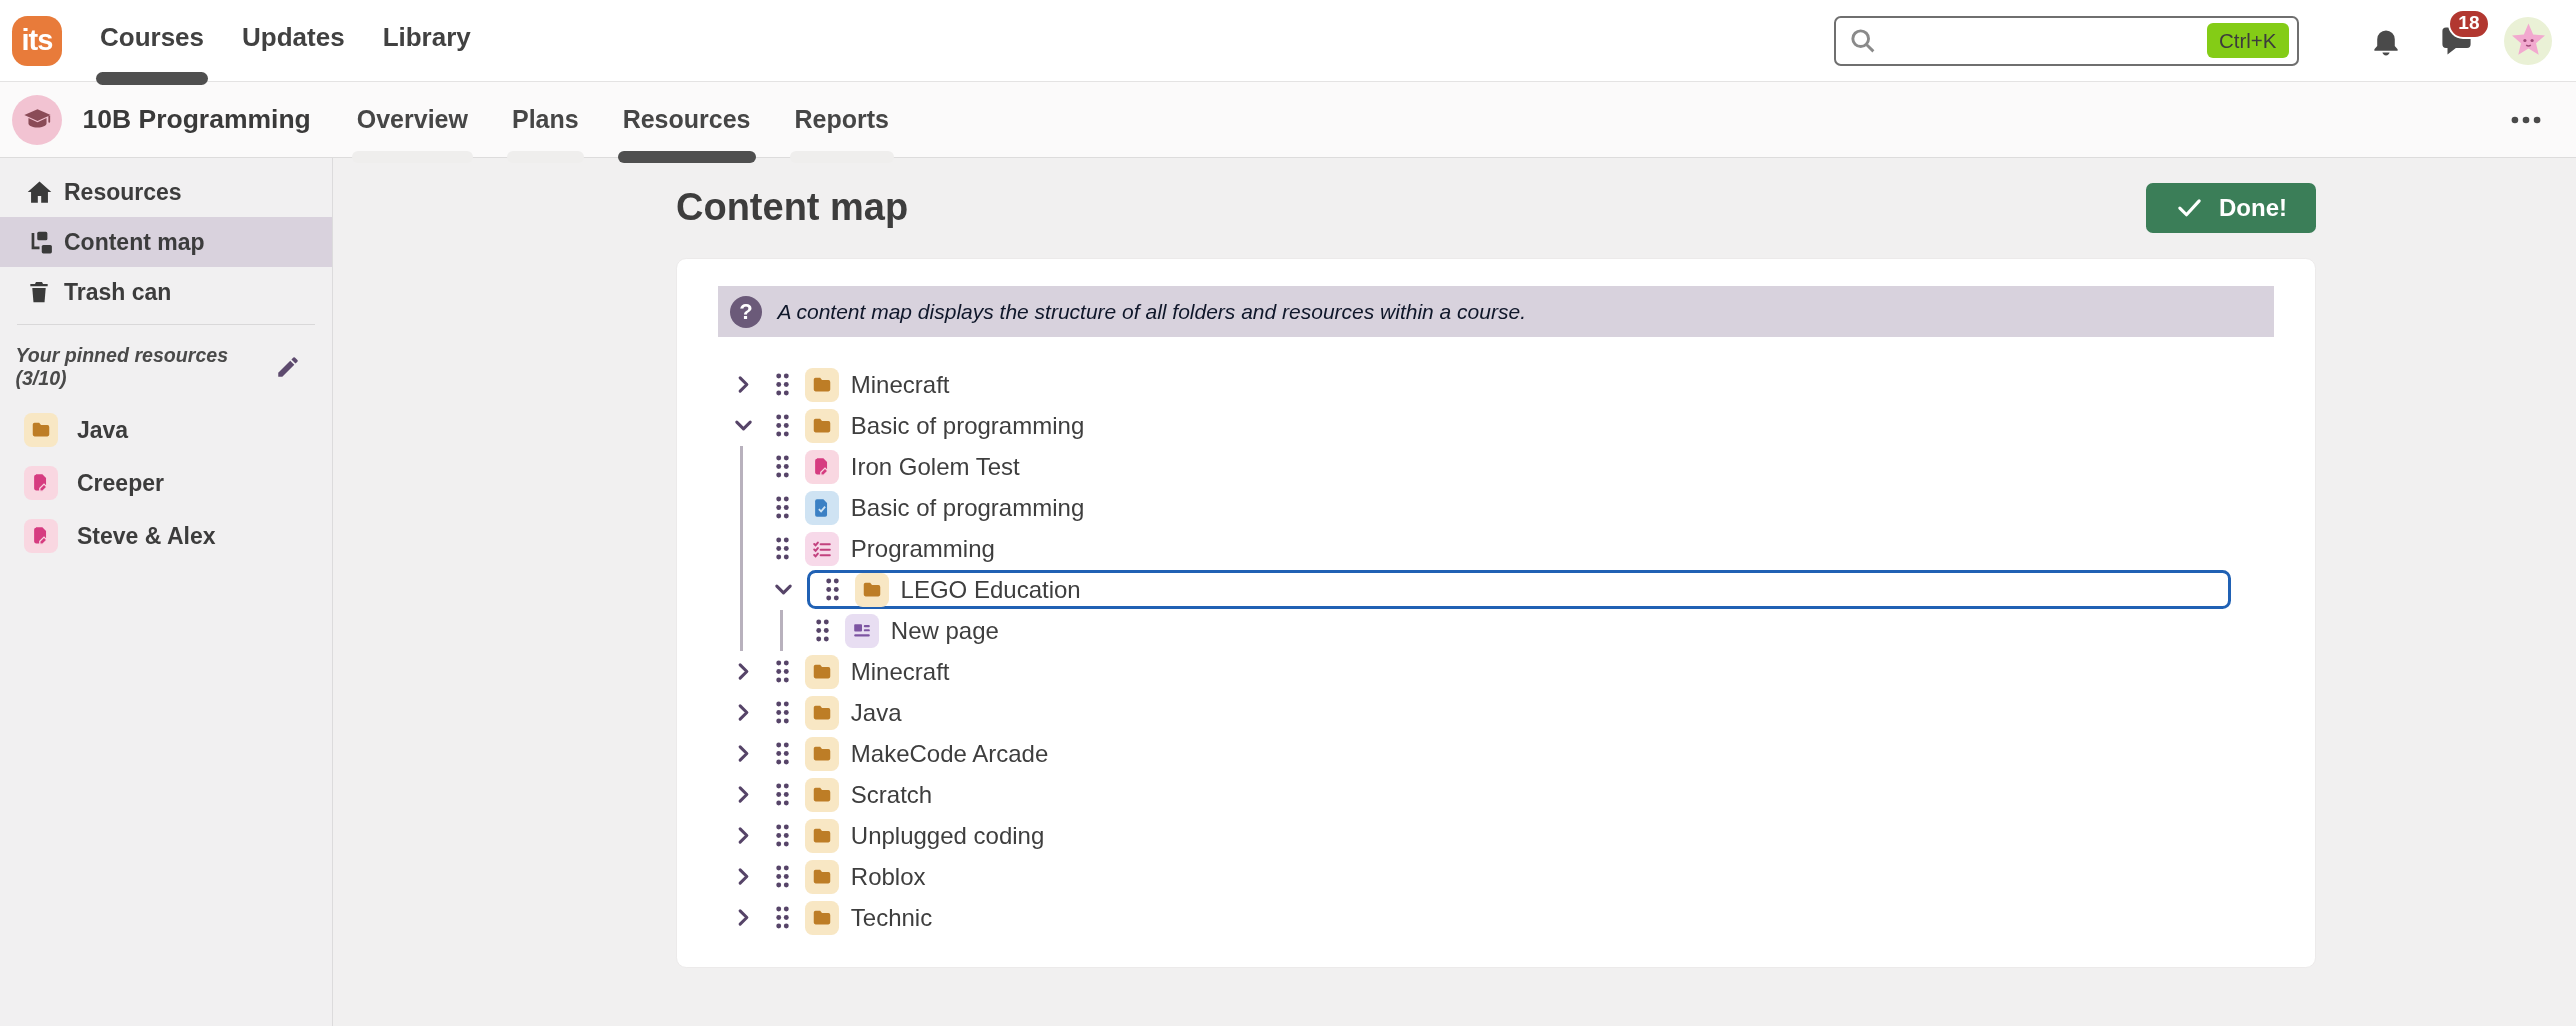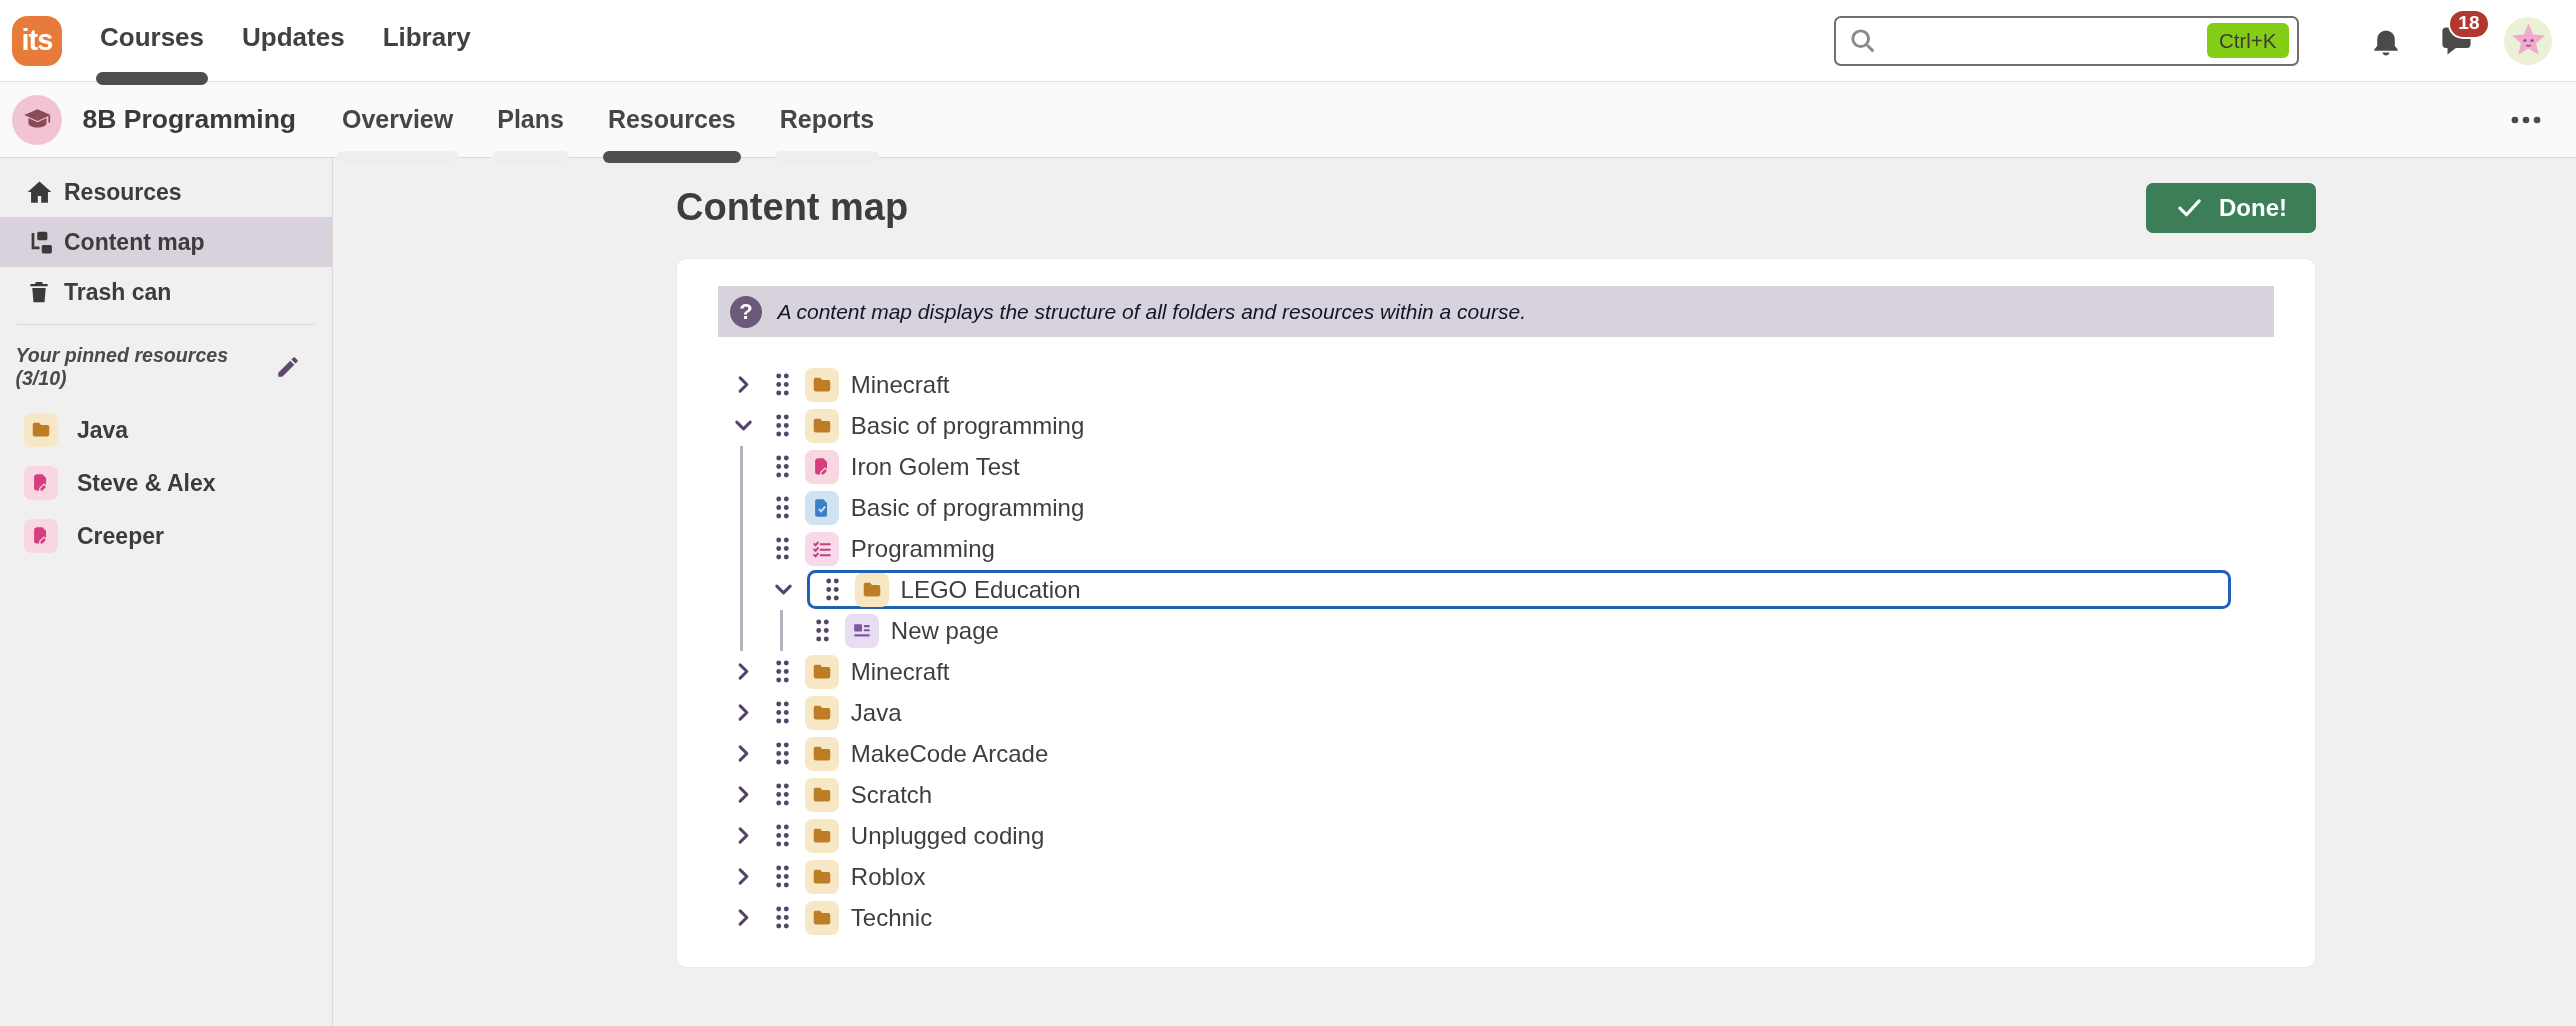--- a/index.html
+++ b/index.html
@@ -136,21 +136,21 @@
 <div class="coursebar">
   <div class="course-avatar">
     <span style="display:flex;">
       <svg width="31" height="31" viewBox="0 0 24 24" fill="#8a4b57">
         <path d="M12 4 1.8 8.6 12 13.2 22.2 8.6Z"></path>
         <path d="M5 10.9V15c0 1.7 3.1 3.1 7 3.1s7-1.4 7-3.1v-4.1l-7 3.2Z"></path>
         <rect x="20.4" y="9" width="1.4" height="5.5" rx="0.7"></rect>
       </svg>
     </span>
   </div>
-  <div class="course-title">8B Programming</div>
+  <div class="course-title">10B Programming</div>
   <nav id="course-tabs" style="display:flex;height:76px;">
       <div class="tab">Overview</div>
       <div class="tab">Plans</div>
       <div class="tab active">Resources</div>
       <div class="tab">Reports</div>
     </nav>
   <div class="bar-spacer"></div>
   <span style="display:flex;cursor:pointer;">
     <svg width="38" height="38" viewBox="0 0 24 24" fill="#4a4a4a">
       <circle cx="5" cy="12" r="2.1"></circle>
@@ -211,30 +211,30 @@
           </span>
                  <span>Java</span>
         </div>
         <div class="pinned-item">
           <span class="tile" style="background:#f9d7e1">
             <svg width="22" height="22" viewBox="0 0 24 24" fill="#d63c80">
               <path d="M6.5 2.5h7l4 4v8.2l-3.4 3.4-2 2H6.5a2 2 0 0 1-2-2v-13a2 2 0 0 1 2-2Z"></path>
               <path d="M15.3 13.2l3.1 3.1-4.6 4.6h-3.1v-3.1Z" stroke="#f9d7e1" stroke-width="1.4"></path>
             </svg>
           </span>
-                 <span>Steve &amp; Alex</span>
+                 <span>Creeper</span>
         </div>
         <div class="pinned-item">
           <span class="tile" style="background:#f9d7e1">
             <svg width="22" height="22" viewBox="0 0 24 24" fill="#d63c80">
               <path d="M6.5 2.5h7l4 4v8.2l-3.4 3.4-2 2H6.5a2 2 0 0 1-2-2v-13a2 2 0 0 1 2-2Z"></path>
               <path d="M15.3 13.2l3.1 3.1-4.6 4.6h-3.1v-3.1Z" stroke="#f9d7e1" stroke-width="1.4"></path>
             </svg>
           </span>
-                 <span>Creeper</span>
+                 <span>Steve &amp; Alex</span>
         </div>
       </div>
   </aside>
 
   <main class="content">
     <div class="page-header">
       <h1 class="page-title">Content map</h1>
       <button class="done-btn">
         <span style="display:flex;">
           <svg width="29" height="29" viewBox="0 0 24 24" fill="none" stroke="#fff" stroke-width="2.6" stroke-linecap="round" stroke-linejoin="round">

